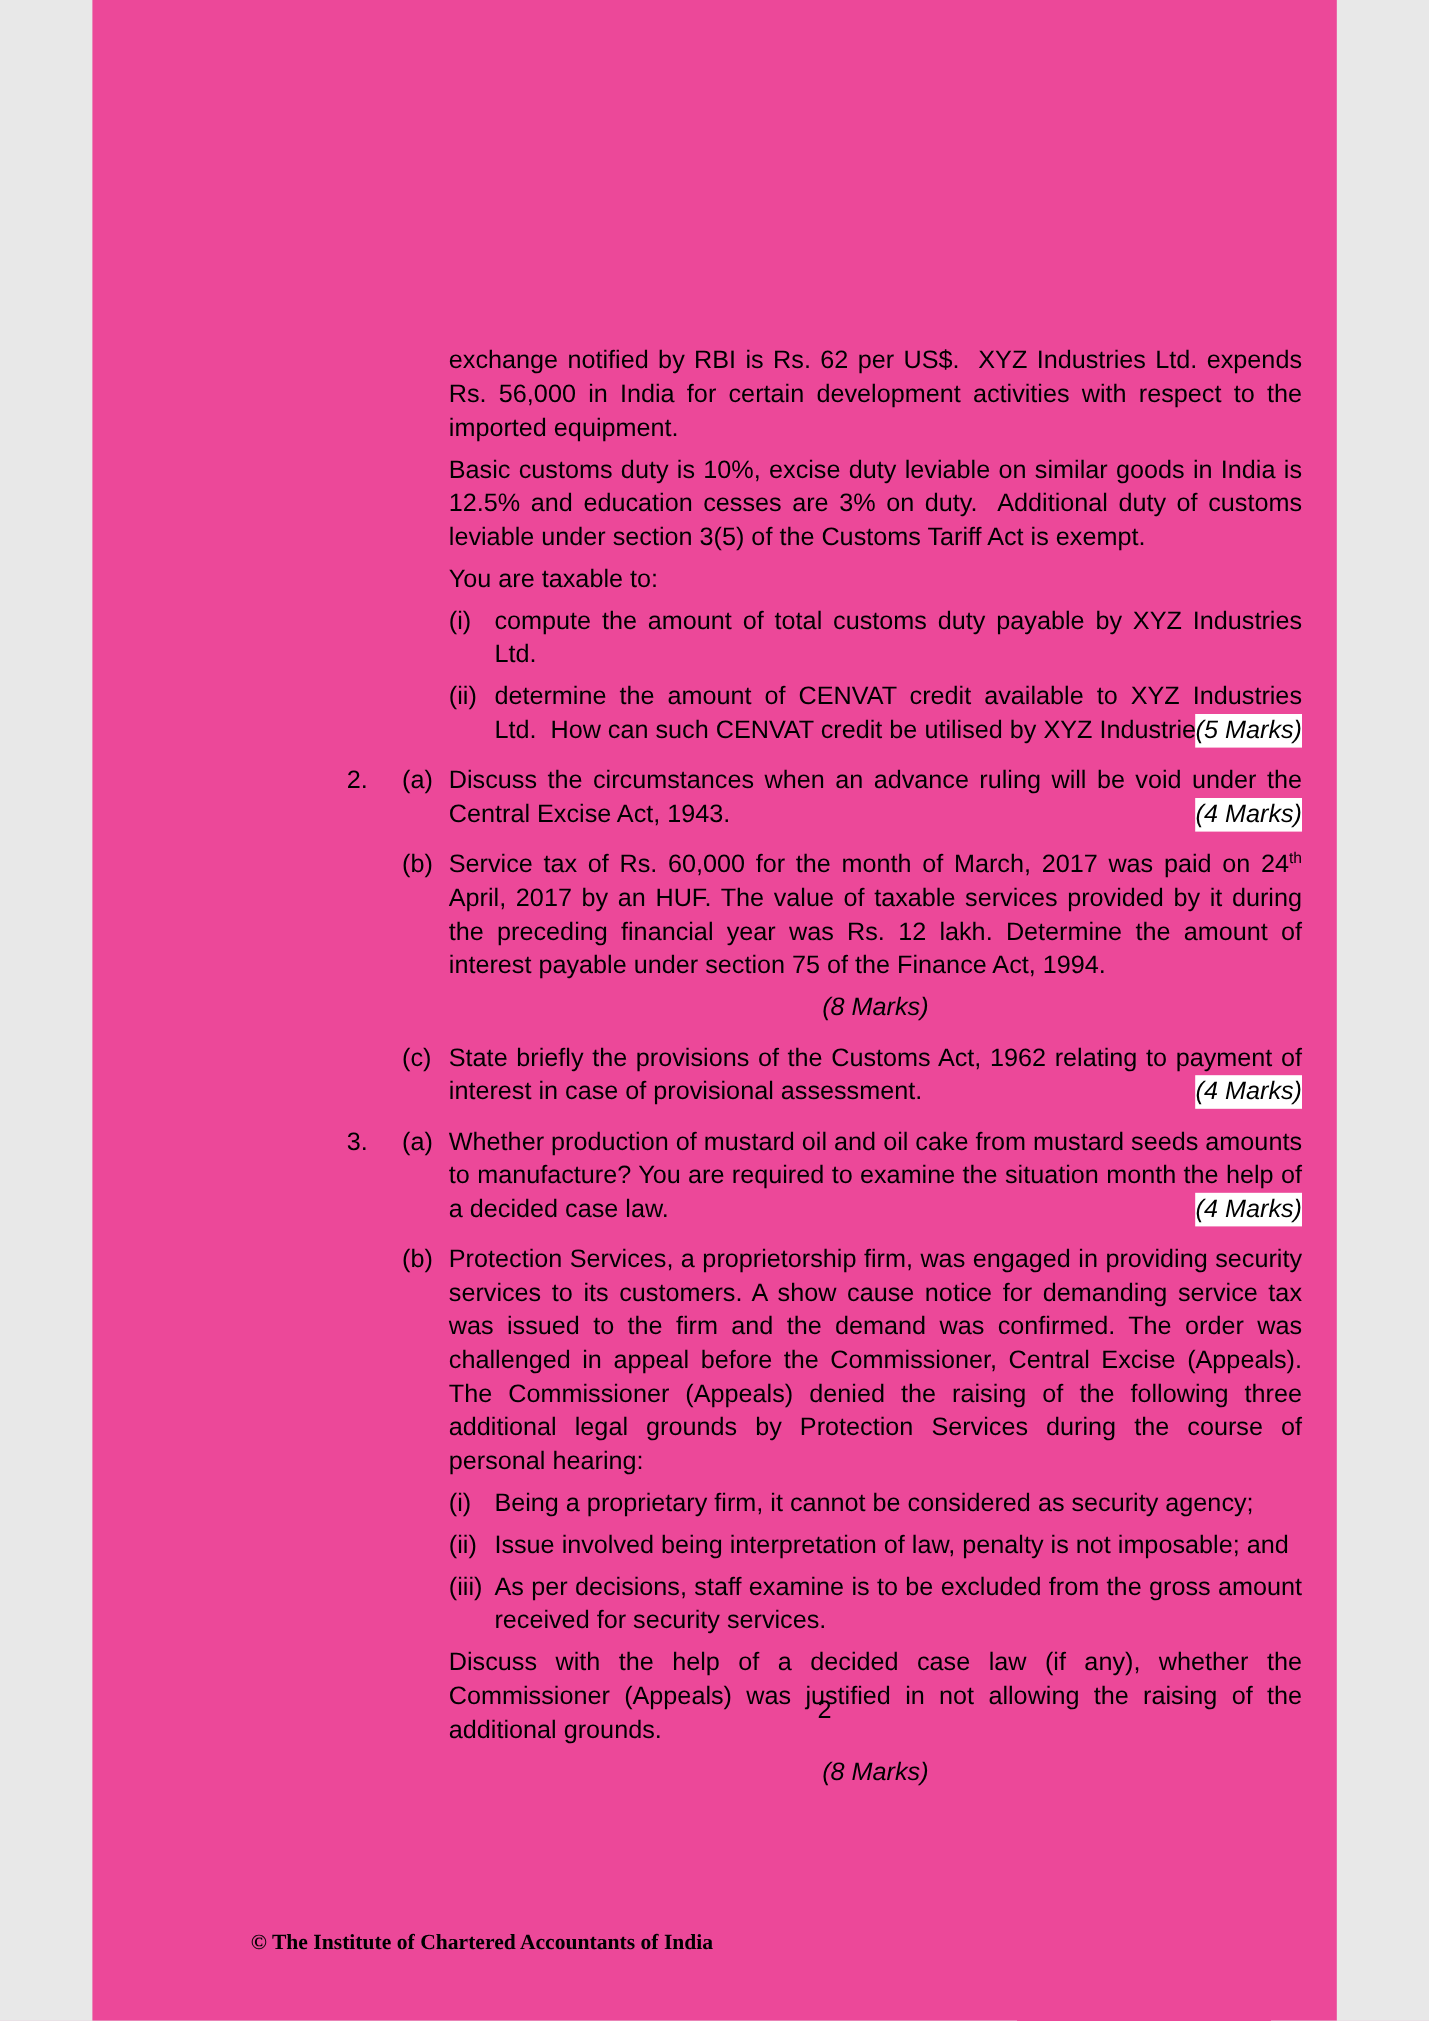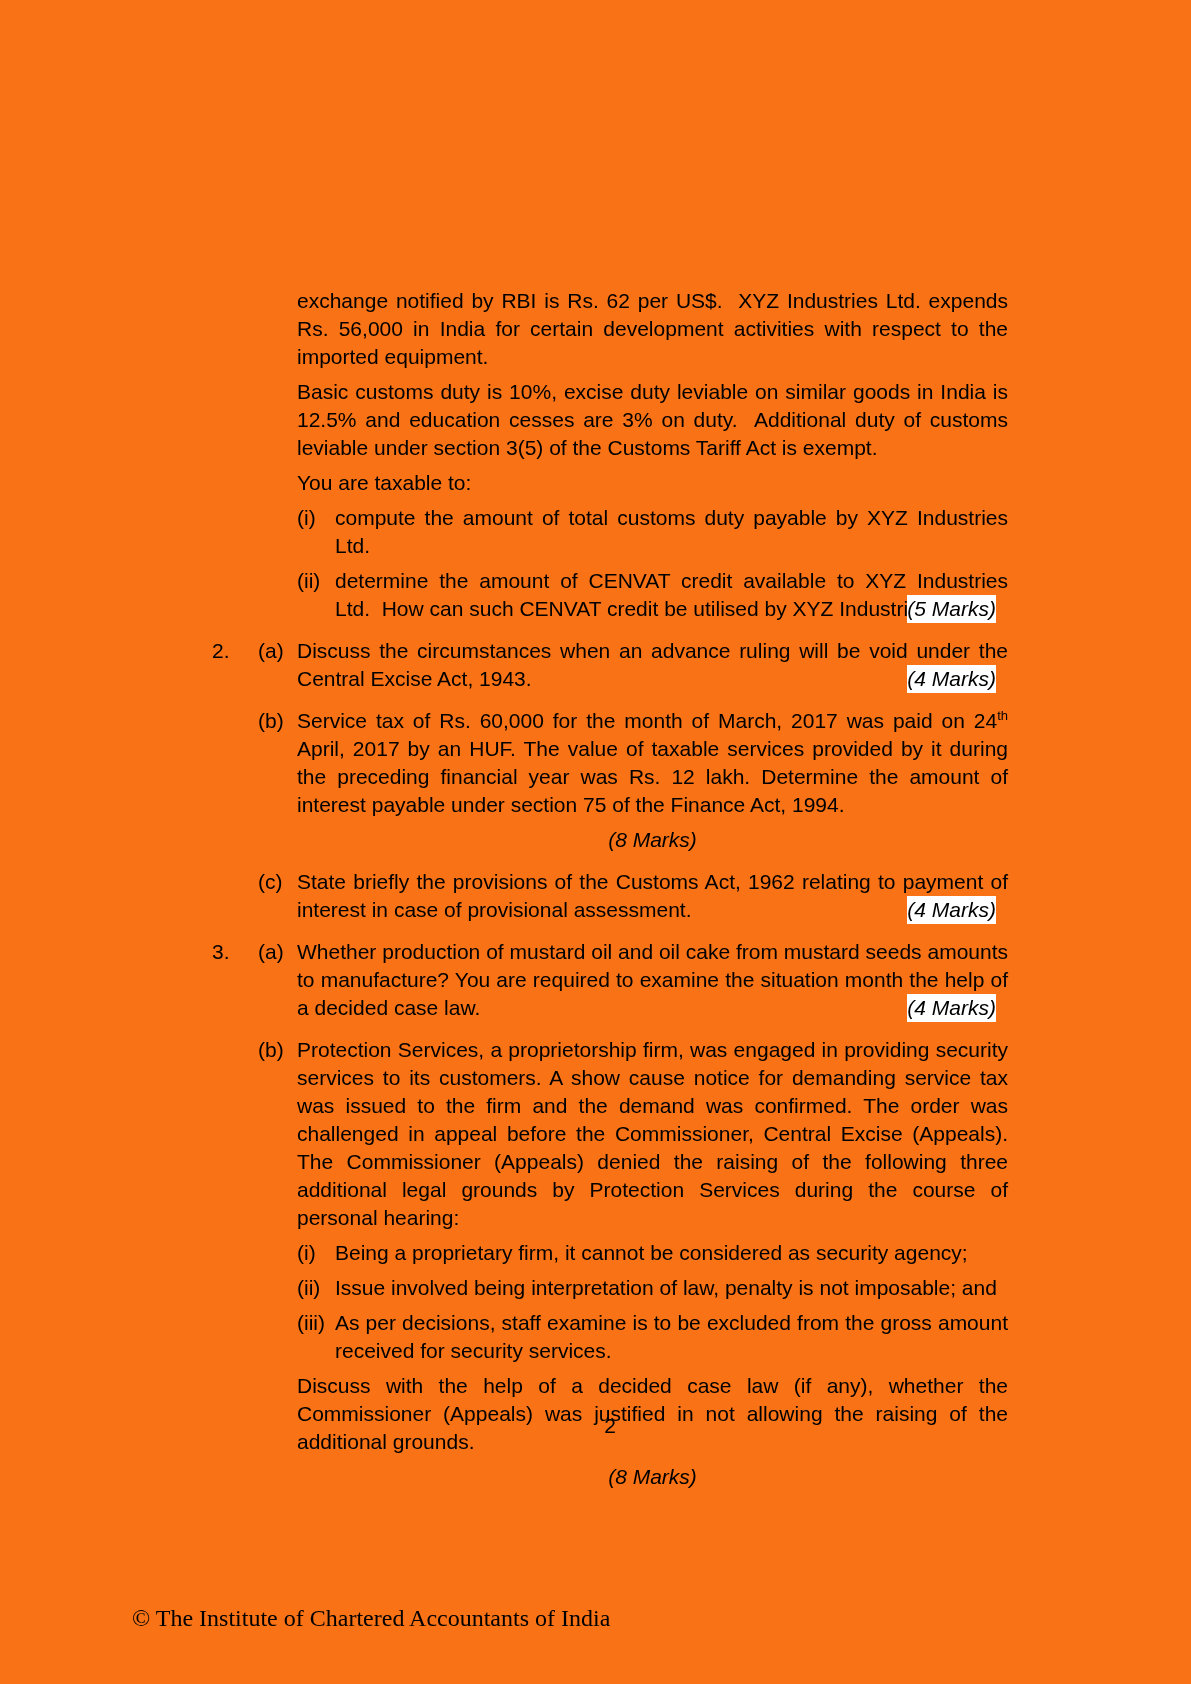--- a/index.html
+++ b/index.html
@@ -1,21 +1,21 @@
 <!DOCTYPE html>
 <html><head>
 <meta charset="utf-8">
 <style>
   html, body { margin: 0; padding: 0; background: #e8e8e8; }
   .page {
     position: relative;
-    width: 1191px;
+    width: 1037px;
     height: 1684px;
     margin: 0 auto;
-    background: #f97316;
+    background: #ec4899;
     font-family: "Liberation Sans", sans-serif;
     font-size: 21px;
     line-height: 28px;
     color: #000000;
     overflow: hidden;
   }
   .content {
     position: absolute;
     left: 212px;
     top: 287px;
@@ -27,21 +27,21 @@
   .q-letter { width: 39px; flex: none; }
   .q-body { flex: 1; min-width: 0; }
   p.body-text {
     margin: 0 0 7px 0;
     text-align: justify;
   }
   .pw { position: relative; margin-bottom: 7px; }
   .pw p.body-text { margin-bottom: 0; }
   .marks {
     position: absolute;
-    right: 12px;
+    right: 0;
     bottom: 0;
     font-style: italic;
     white-space: nowrap;
     background: #ffffff;
   }
   .marks-line {
     text-align: center;
     font-style: italic;
     margin: 0 0 7px 0;
   }
@@ -55,22 +55,22 @@
     left: 212px;
     width: 796px;
     top: 1412px;
     text-align: center;
   }
   .footer {
     position: absolute;
     left: 132px;
     top: 1604px;
     font-family: "Liberation Serif", serif;
-    font-weight: normal;
-    font-size: 24px;
+    font-weight: bold;
+    font-size: 18px;
     line-height: 28px;
   }
 </style>
 </head>
 <body>
 
 <div class="page">
   <div class="content">
 
     <div class="indent-block">

